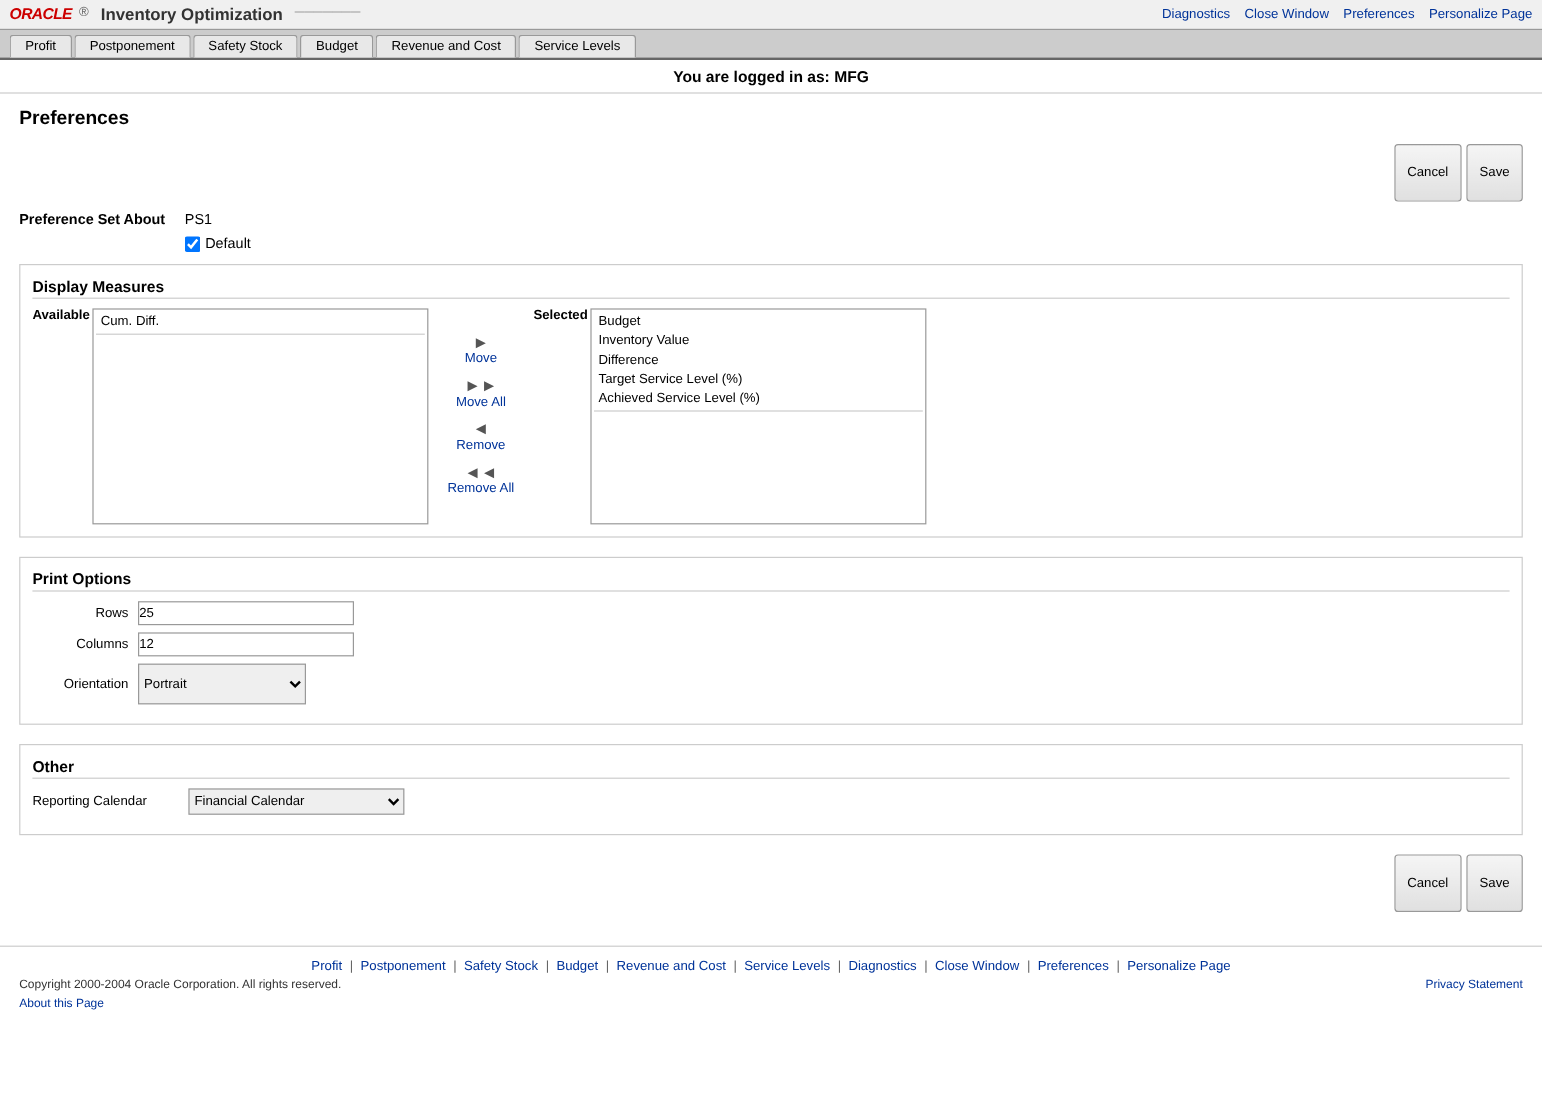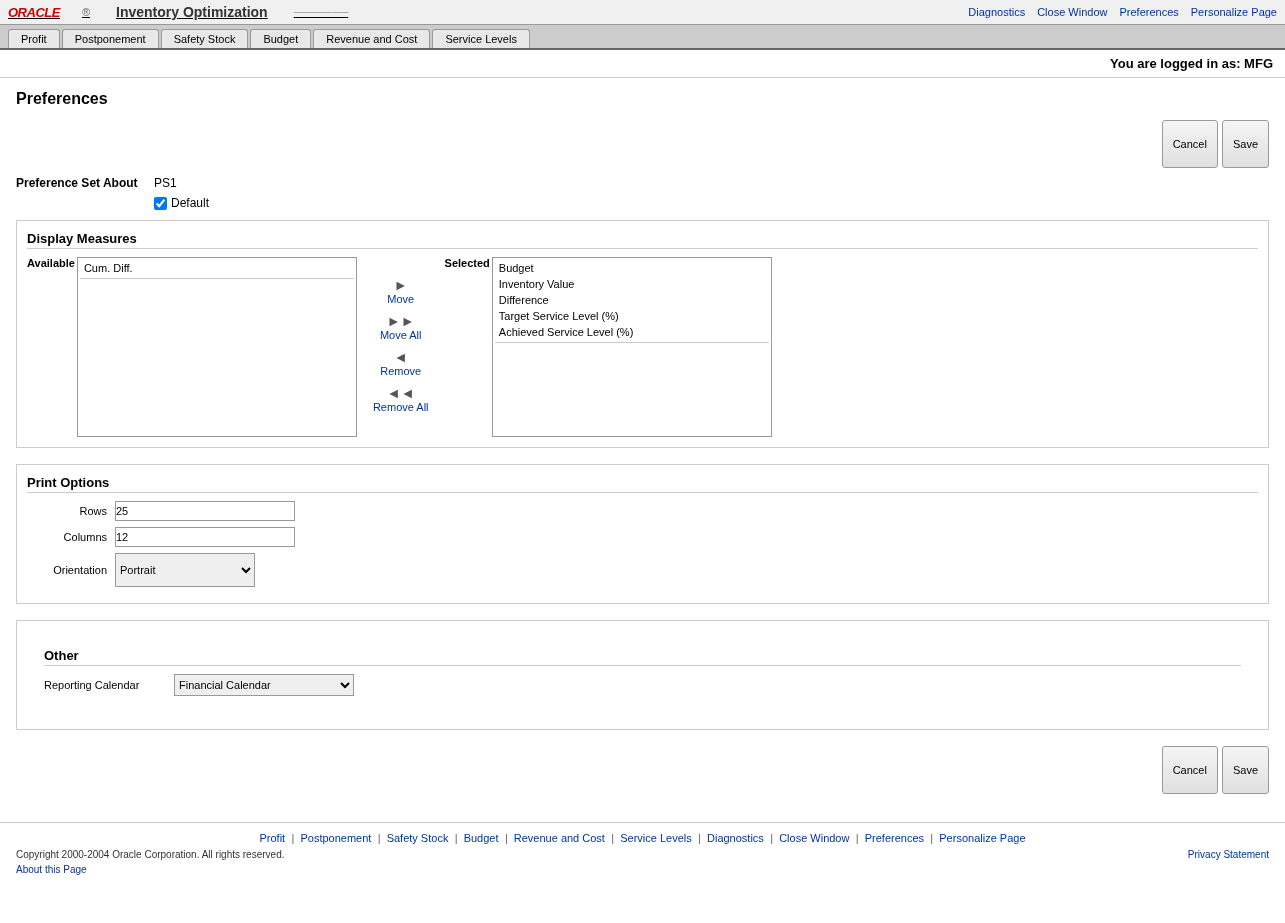--- a/index.html
+++ b/index.html
@@ -16,23 +16,22 @@
     #header {
       background: #f0f0f0;
       border-bottom: 1px solid #999;
       padding: 4px 8px;
       display: flex;
       align-items: center;
       justify-content: space-between;
     }
     #logo-area {
       display: flex;
-      align-items: center;
-      gap: 22px;
-      text-decoration: underline;
+      align-items: flex-start;
+      gap: 6px;
     }
     #oracle-logo {
       font-size: 13px;
       font-weight: bold;
       color: #cc0000;
       font-style: italic;
       letter-spacing: -0.5px;
     }
     #top-nav-links {
       display: flex;
@@ -60,21 +59,21 @@
       border: 1px solid #999;
       border-bottom: none;
       border-radius: 3px 3px 0 0;
       cursor: pointer;
       font-size: 11px;
       color: #000;
     }
 
     
     #logged-in-bar {
-      text-align: right;
+      text-align: center;
       padding: 6px 12px;
       font-size: 13px;
       font-weight: bold;
       border-bottom: 1px solid #ccc;
     }
 
     
     #main-content {
       padding: 12px 16px;
     }
@@ -222,21 +221,21 @@
     .print-select {
       width: 140px;
       height: 34px;
       border: 1px solid #999;
       font-size: 11px;
     }
 
     
     #other-section {
       border: 1px solid #ccc;
-      padding: 27px;
+      padding: 10px;
       margin-bottom: 16px;
     }
     .other-row {
       display: flex;
       align-items: center;
       margin-bottom: 6px;
     }
     .other-label {
       min-width: 130px;
       font-size: 11px;

